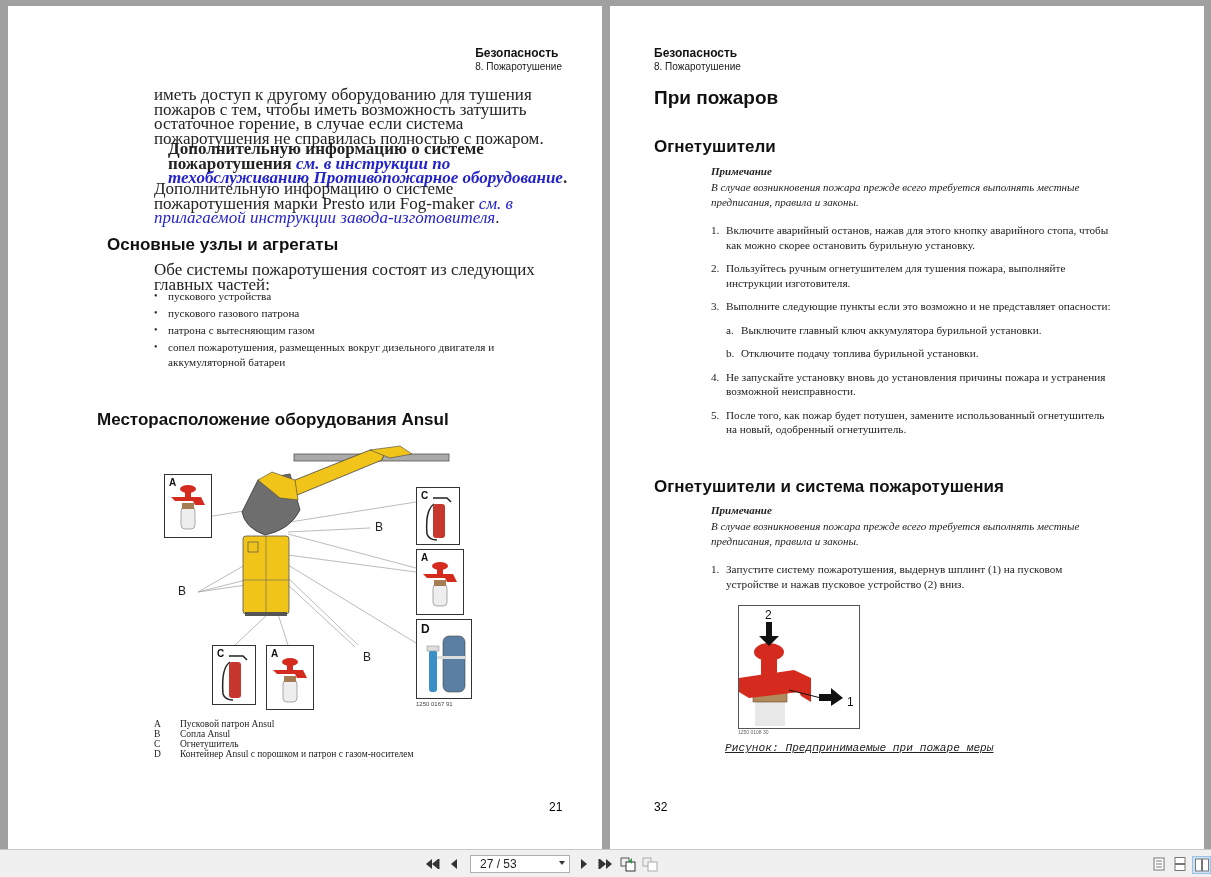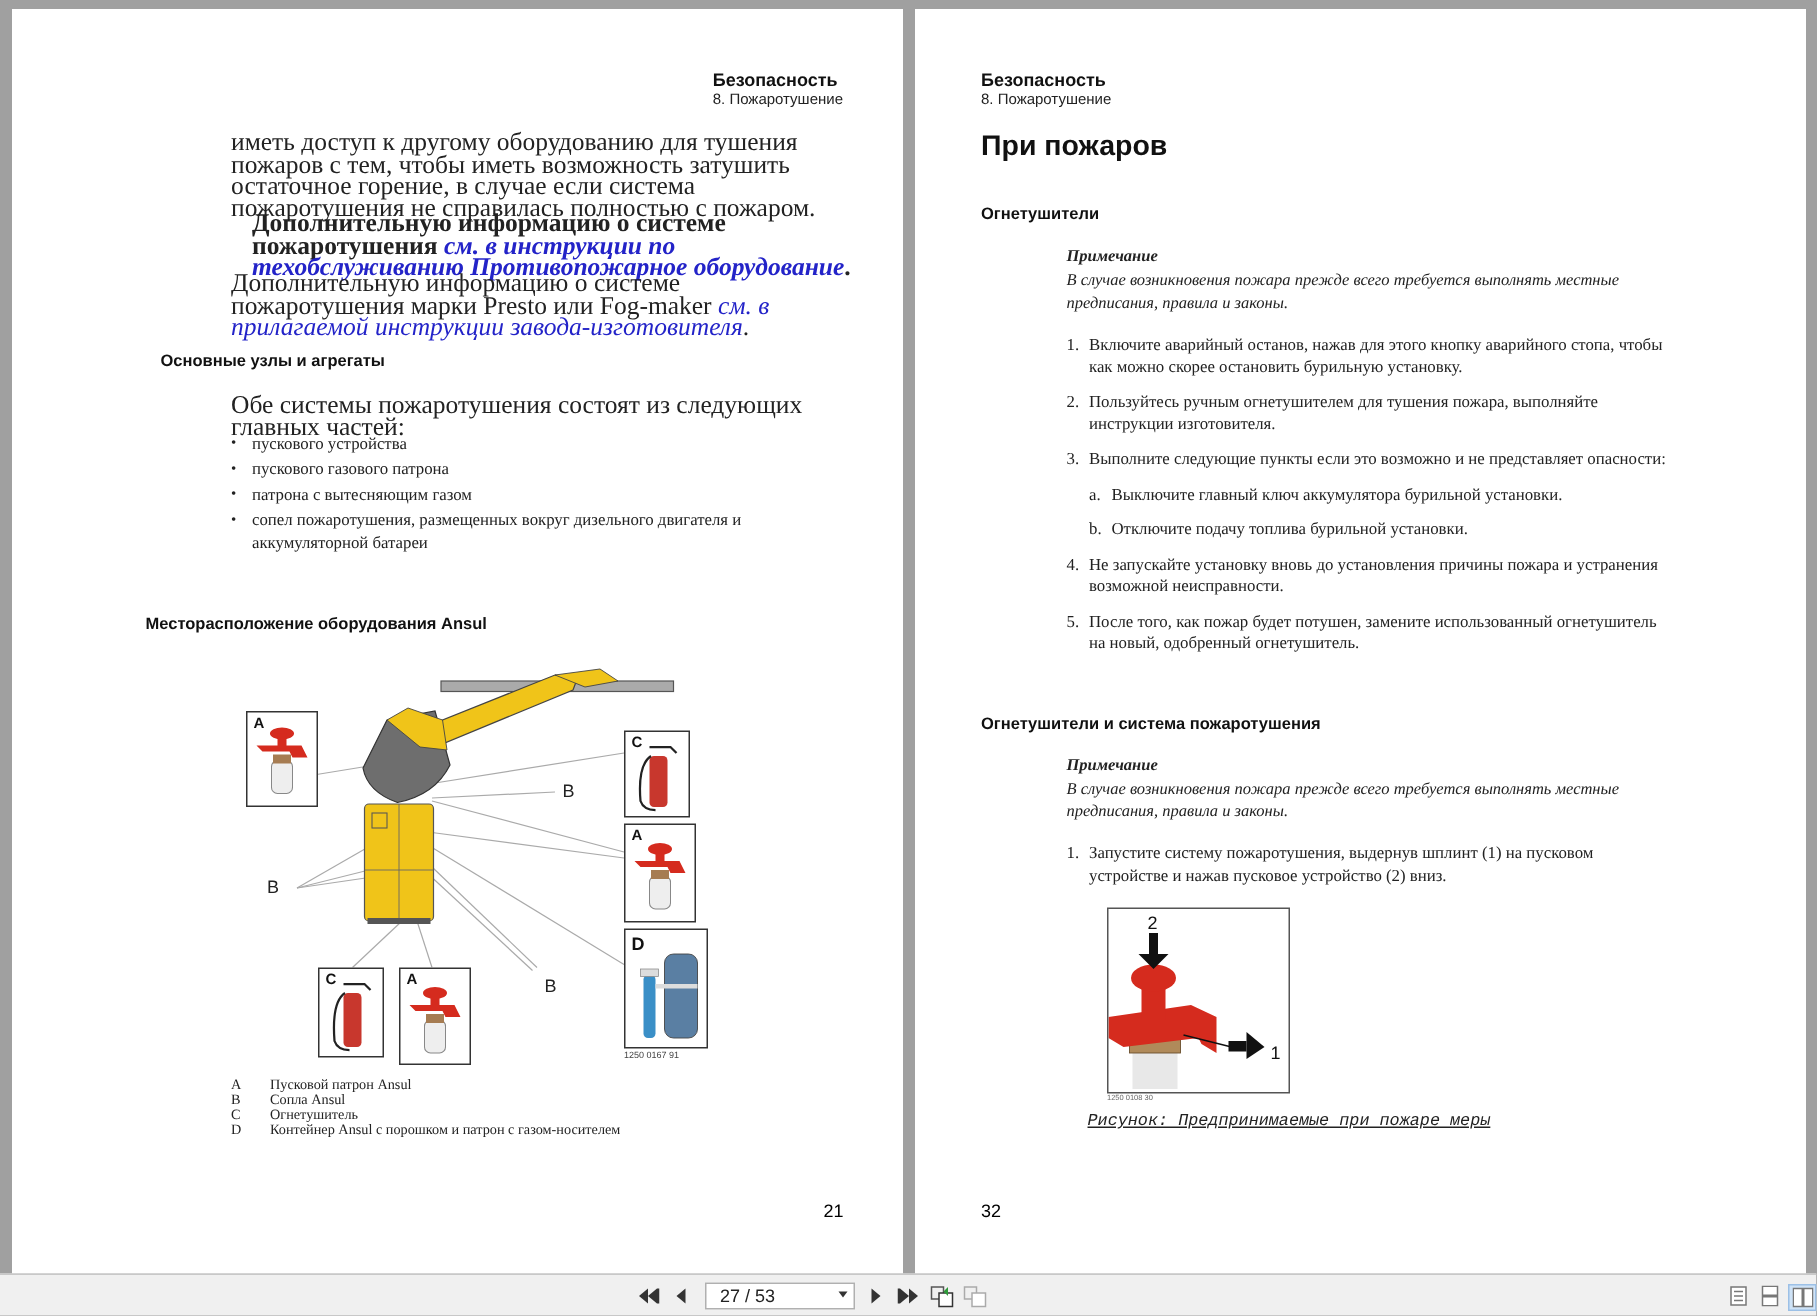--- a/index.html
+++ b/index.html
@@ -21,21 +21,21 @@
   .run-head .t1 { font-weight:bold; font-size:12px; color:#111; }
   .run-head .t2 { font-size:10px; color:#222; margin-top:1px; }
   #page-left .run-head { right:40px; top:40px; text-align:left; }
   #page-right .run-head { left:44px; top:40px; }
 
   .body-text { font-size:17px; line-height:14.5px; color:#222; }
   .link { color:#2323c8; font-style:italic; }
   p { margin:0; }
 
   h1 { font-family:"Liberation Sans", sans-serif; font-size:19px; font-weight:bold; margin:0; position:absolute; color:#111; }
-  h2 { font-family:"Liberation Sans", sans-serif; font-size:11px; font-weight:bold; margin:0; position:absolute; color:#111; }
+  h2 { font-family:"Liberation Sans", sans-serif; font-size:17px; font-weight:bold; margin:0; position:absolute; color:#111; }
 
   .abs { position:absolute; }
 
   ul.bullets { list-style:none; margin:0; padding:0; }
   ul.bullets li { position:relative; padding-left:14px; margin-bottom:2.5px; font-size:11.2px; line-height:14.5px; }
   ul.bullets li::before { content:"\2022"; position:absolute; left:0; top:0; font-size:10px; }
 
   .legend { font-size:9.5px; line-height:10px; }
   .legend-row { display:flex; }
   .legend-row .k { width:26px; }

